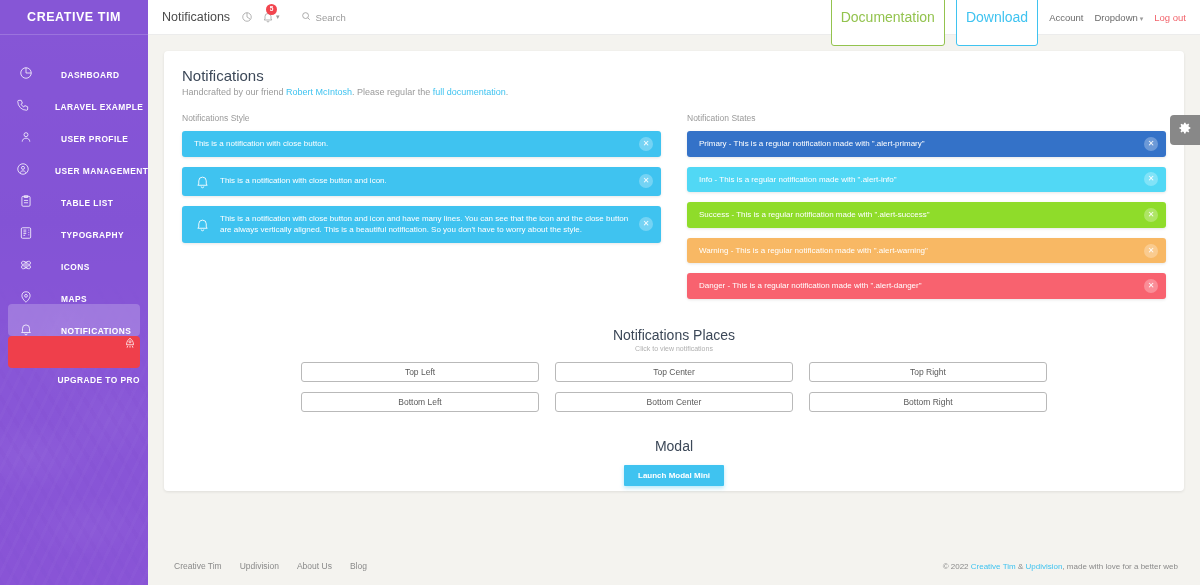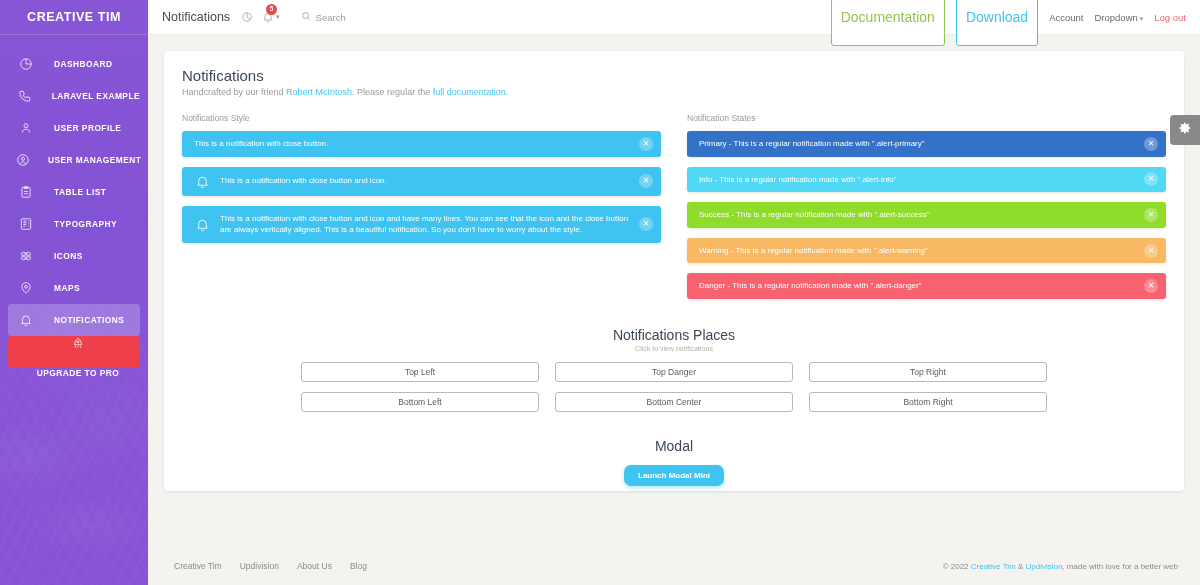--- a/index.html
+++ b/index.html
@@ -42,21 +42,21 @@
 
   .sb-logo {
     height: 35px; display: flex; align-items: center; justify-content: center;
     color: #fff; font-size: 12.5px; font-weight: bold; letter-spacing: .55px;
     border-bottom: 1px solid rgba(255,255,255,.18);
   }
   .sb-nav { padding-top: 13px; }
   .sb-item {
     position: relative;
     height: 32px; margin: 0 8px 0 8px;
-    display: flex; align-items: center; gap: 18px;
+    display: flex; align-items: flex-end; gap: 25px;
     padding-left: 8px; border-radius: 4px;
     color: #fff; text-decoration: none;
     font-size: 8.4px; font-weight: bold; letter-spacing: .45px;
     margin-bottom: 0px;
   }
   .sb-item + .sb-item { margin-top: 0px; }
   .sb-item .sb-ico { width: 20px; display: flex; align-items: center; justify-content: center; opacity: .95; }
   .sb-item.active { background: rgba(255,255,255,.21); }
   .sb-item.pro { background: #ef3f4b; flex-direction: column; }
   .sb-label { white-space: nowrap; }
@@ -135,21 +135,21 @@
     flex: 0 0 238px; height: 20px;
     border: 1px solid #b9b9b9; border-radius: 3px;
     background: #fff; color: #5a5a5a; font-size: 8.5px;
     display: flex; align-items: center; justify-content: center;
     cursor: pointer; font-family: inherit;
   }
   .modal-sec { text-align: center; margin-top: 26px; }
   .modal-sec h3 { font-size: 14px; color: #3c4858; font-weight: normal; }
   .btn-modal {
     margin-top: 11px; background: #3fc3f0; border: none; color: #fff;
-    font-size: 8px; font-weight: bold; padding: 6px 14px; border-radius: 7px;
+    font-size: 8px; font-weight: bold; padding: 6px 14px; border-radius: 1px;
     cursor: pointer; font-family: inherit;
     box-shadow: 0 2px 4px rgba(63,195,240,.4);
   }
 
   .footer {
     flex: 0 0 38px; display: flex; align-items: center;
     padding: 0 22px 0 26px; background: #f4f3ef;
   }
   .f-links { display: flex; gap: 18px; }
   .f-links a { font-size: 8.5px; color: #8a8a8a; text-decoration: none; }
@@ -396,21 +396,21 @@
               <button class="a-close">✕</button>
             </div>
           </div>
         </div>
 
         <div class="places">
           <h3>Notifications Places</h3>
           <div class="hint">Click to view notifications</div>
           <div class="place-row">
             <button class="place-btn">Top Left</button>
-            <button class="place-btn">Top Danger</button>
+            <button class="place-btn">Top Center</button>
             <button class="place-btn">Top Right</button>
           </div>
           <div class="place-row">
             <button class="place-btn">Bottom Left</button>
             <button class="place-btn">Bottom Center</button>
             <button class="place-btn">Bottom Right</button>
           </div>
         </div>
 
         <div class="modal-sec">

